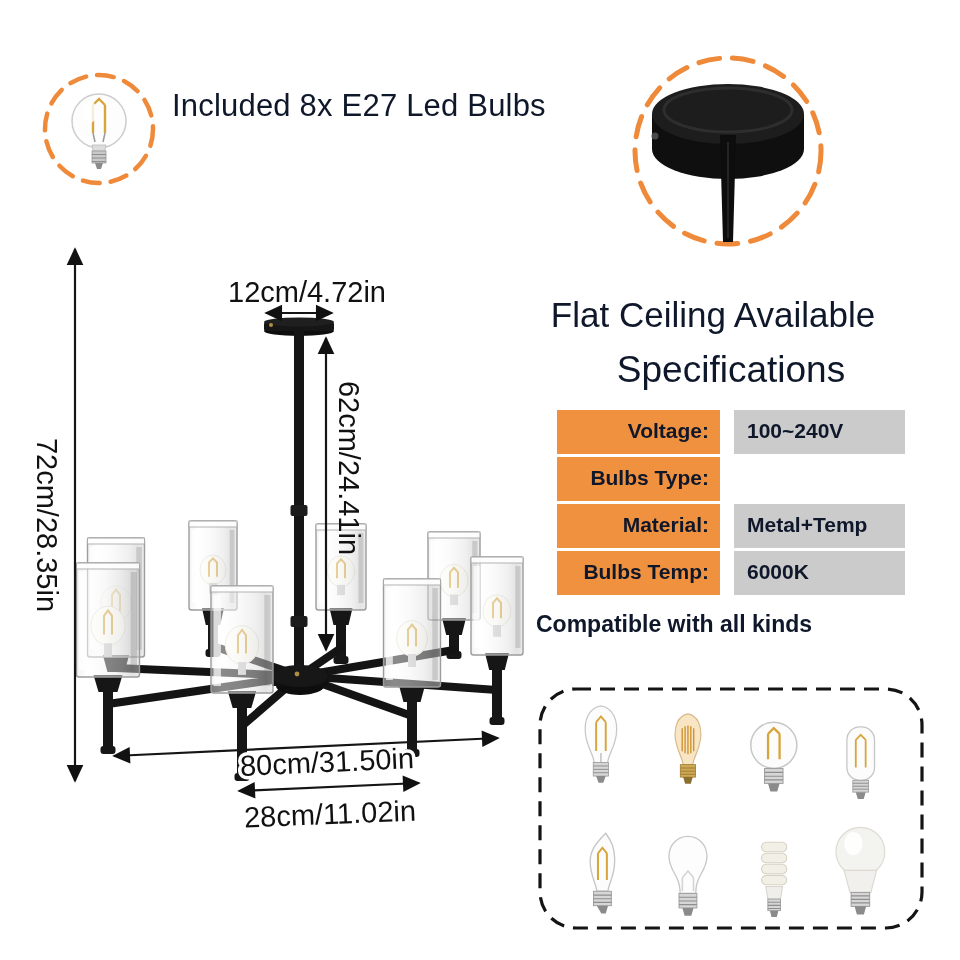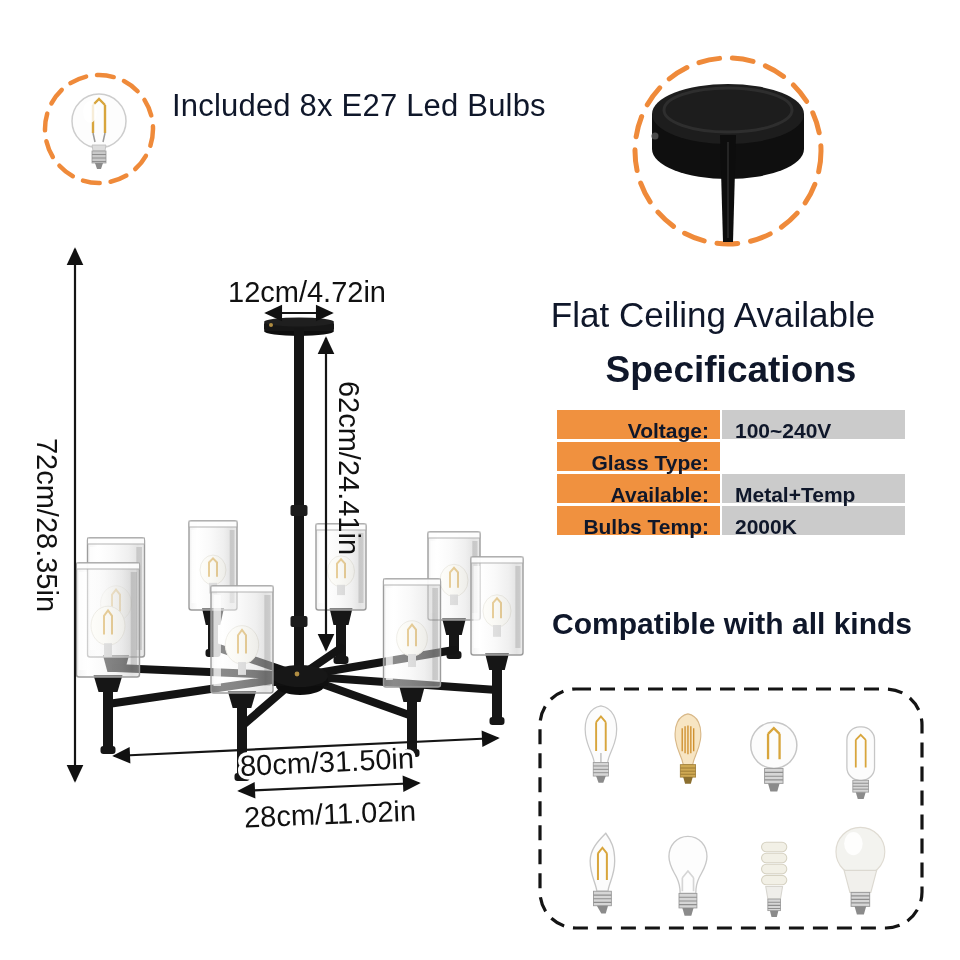--- a/index.html
+++ b/index.html
@@ -12,30 +12,30 @@
   #badge-bulb{left:40px;top:68px;width:120px;height:122px;}
   #included-label{left:172px;top:88px;font-size:31px;letter-spacing:.2px;white-space:nowrap;}
   #badge-canopy{left:628px;top:50px;width:200px;height:202px;}
   #flat-label{left:510px;top:255px;width:406px;text-align:center;font-size:35px;white-space:nowrap;margin-top:40px;}
 
   
   #diagram{left:0;top:0;width:960px;height:960px;pointer-events:none;}
   .dim-text{font-size:29px;fill:#111;}
 
   
-  #spec-title{left:556px;top:349px;width:350px;text-align:center;font-size:37px;font-weight:bold;}
+  #spec-title{left:556px;top:349px;width:350px;text-align:center;font-size:37px;font-weight:normal;}
   #spec-table{left:557px;top:410px;width:348px;display:flex;flex-direction:column;gap:3px;}
-  .spec-row{display:flex;height:29px;border-radius:18px;}
+  .spec-row{display:flex;height:44px;border-radius:18px;}
   .spec-label{width:163px;background:#F0913F;font-weight:bold;font-size:21px;line-height:41px;
               text-align:right;padding-right:11px;box-sizing:border-box;}
   .spec-value{flex:1;background:#CBCBCB;font-weight:bold;font-size:21px;line-height:41px;
-              padding-left:13px;margin-left:2px;}
+              padding-left:13px;margin-left:14px;}
 
   
-  #compat{left:536px;top:611px;width:392px;text-align:center;font-weight:bold;font-size:30px;line-height:26px;}
+  #compat{left:536px;top:611px;width:392px;text-align:left;font-weight:bold;font-size:23px;line-height:26px;}
   #bulb-box{left:538px;top:687px;width:386px;height:243px;}
   #bulb-box .border-svg{position:absolute;inset:0;}
   #bulb-grid{position:absolute;left:20px;right:20px;top:6px;bottom:12px;display:grid;
              grid-template-columns:repeat(4,1fr);grid-template-rows:1fr 1fr;row-gap:6px;}
   .cell{display:flex;align-items:flex-end;justify-content:center;}
 </style>
 </head>
 <body>
 
 <div class="canvas">
@@ -222,29 +222,29 @@
     <text class="dim-text" x="330" y="824" font-size="31" text-anchor="middle" transform="rotate(-2.3 330 814)">28cm/11.02in</text>
   </svg>
 
   <div id="spec-title" class="abs">Specifications</div>
   <div id="spec-table" class="abs">
     <div class="spec-row">
       <div class="spec-label">Voltage:</div>
       <div class="spec-value">100~240V</div>
     </div>
     <div class="spec-row">
-      <div class="spec-label">Glass Type:</div>
+      <div class="spec-label">Bulbs Type:</div>
     </div>
     <div class="spec-row">
-      <div class="spec-label">Available:</div>
+      <div class="spec-label">Material:</div>
       <div class="spec-value">Metal+Temp</div>
     </div>
     <div class="spec-row">
       <div class="spec-label">Bulbs Temp:</div>
-      <div class="spec-value">2000K</div>
+      <div class="spec-value">6000K</div>
     </div>
   </div>
 
   <div id="compat" class="abs">
     <div>Compatible with all kinds</div>
   </div>
 
   <div id="bulb-box" class="abs">
     <svg class="border-svg" viewBox="0 0 386 243">
       <rect x="2" y="2" width="382" height="239" rx="36" fill="none" stroke="#141414" stroke-width="3.2" stroke-dasharray="15 9"></rect>

